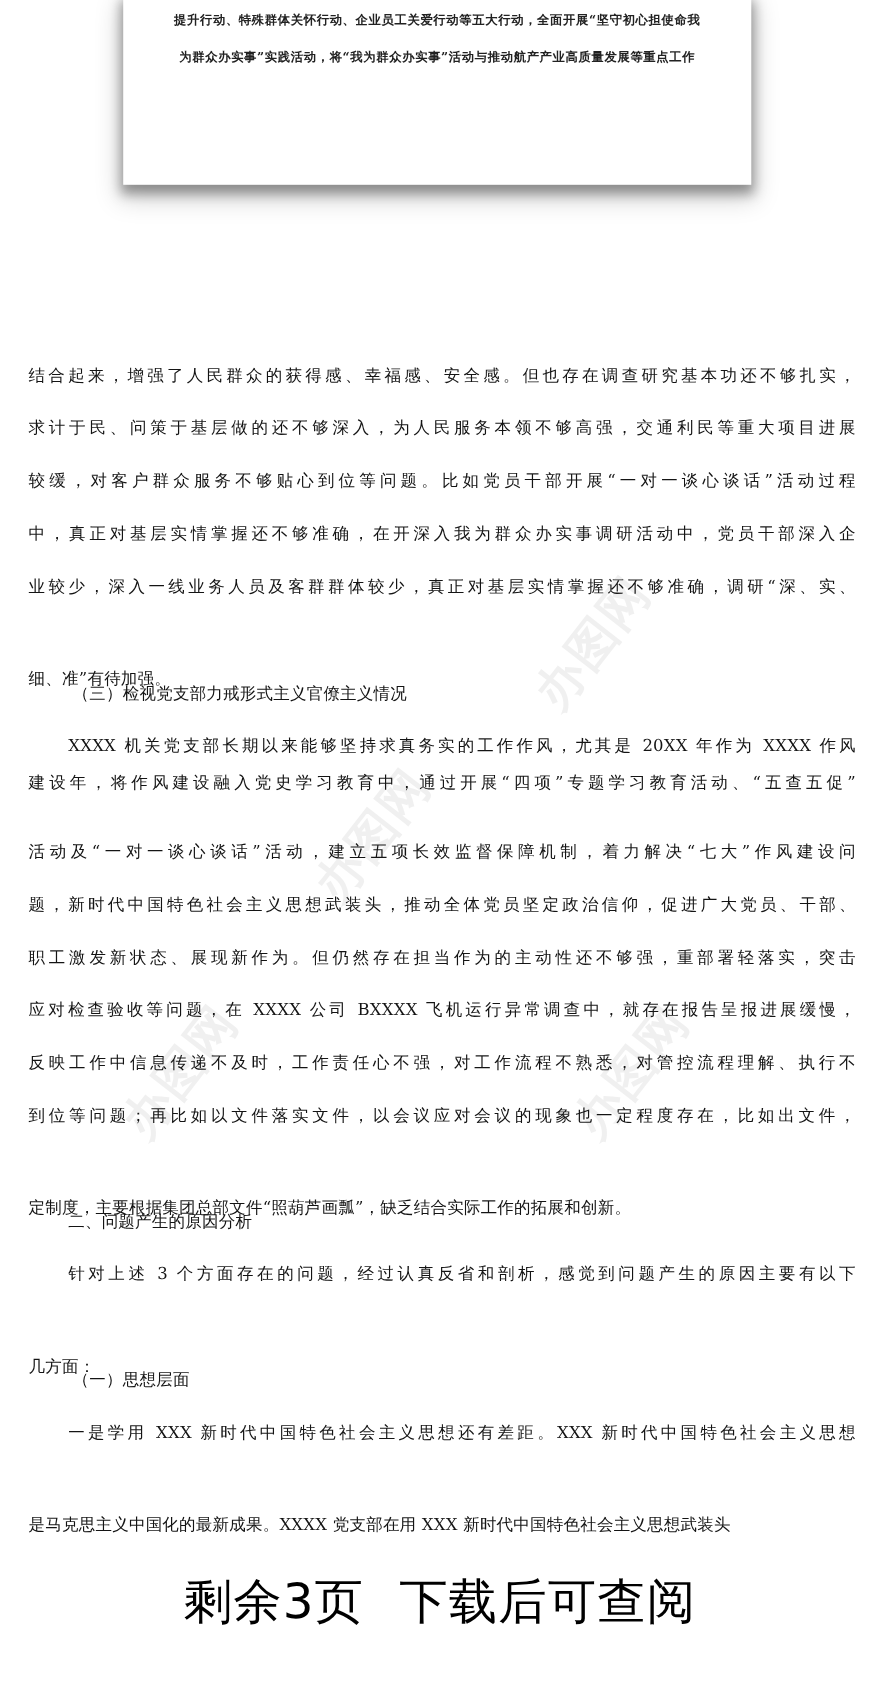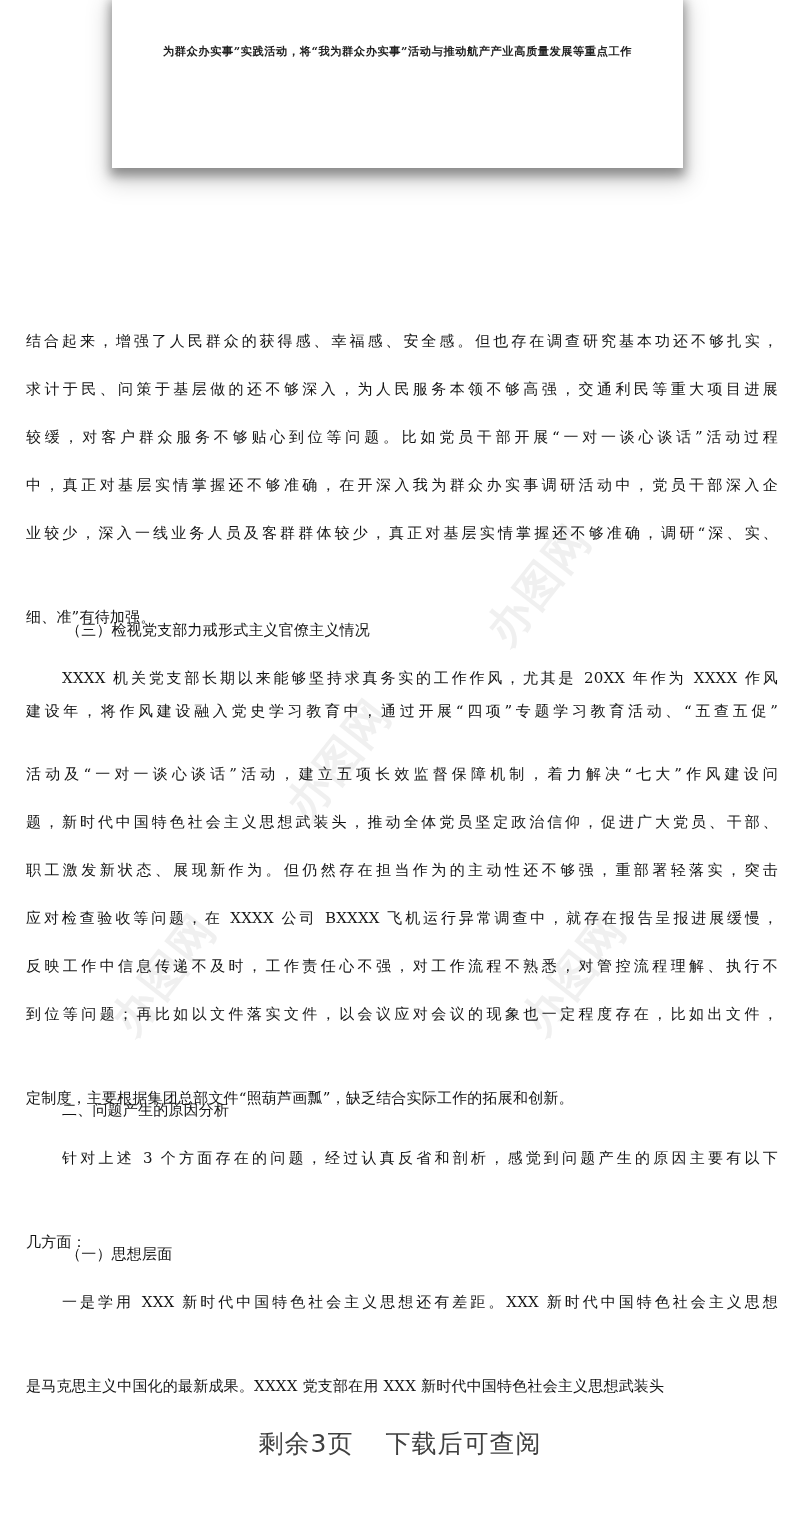--- a/index.html
+++ b/index.html
@@ -81,31 +81,32 @@
       font-weight: bold;
     }
 
     .remaining-banner {
       position: absolute;
       left: 0;
       top: 1427px;
       width: 800px;
       text-align: center;
       font-family: "DejaVu Sans", "Liberation Sans", sans-serif;
-      font-size: 25px;
-      color: #404040;
+      font-size: 44px;
+      color: #000000;
       letter-spacing: 1px;
     }
     .remaining-banner span { display: inline-block; }
     .remaining-banner .gap { width: 32px; }
   </style>
 </head>
 <body>
 
 <div class="preview-card">
+  <div class="card-line l1">提升行动、特殊群体关怀行动、企业员工关爱行动等五大行动，全面开展“坚守初心担使命我</div>
   <div class="card-line l2">为群众办实事”实践活动，将“我为群众办实事”活动与推动航产产业高质量发展等重点工作</div>
 </div>
 
 <div class="watermark" style="left:470px; top:555px;">办图网</div>
 <div class="watermark" style="left:270px; top:730px;">办图网</div>
 <div class="watermark" style="left:95px; top:945px;">办图网</div>
 <div class="watermark" style="left:505px; top:945px;">办图网</div>
 
 <div class="doc-body">
   <div class="line" style="top:332px;">结合起来，增强了人民群众的获得感、幸福感、安全感。但也存在调查研究基本功还不够扎实，</div>

